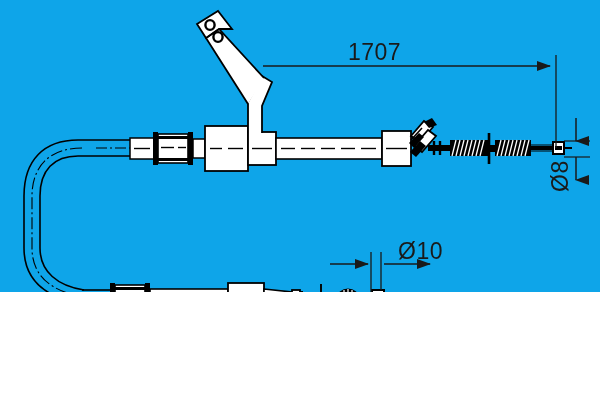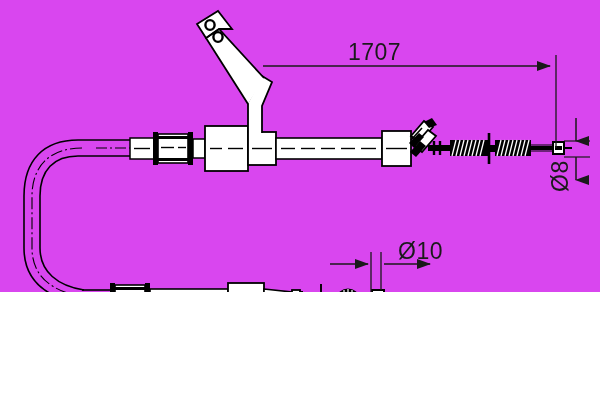--- a/index.html
+++ b/index.html
@@ -8,21 +8,21 @@
     padding: 0;
     background: #ffffff;
   }
   body {
     font-family: "Liberation Sans", sans-serif;
   }
   #drawing-root {
     position: relative;
     width: 600px;
     height: 292px;
-    background: #d946ef;
+    background: #0ea5e9;
     overflow: hidden;
   }
   #drawing-svg {
     display: block;
     width: 600px;
     height: 400px;
   }
   .dim-text {
     font-family: "Liberation Sans", sans-serif;
     font-size: 23px;

